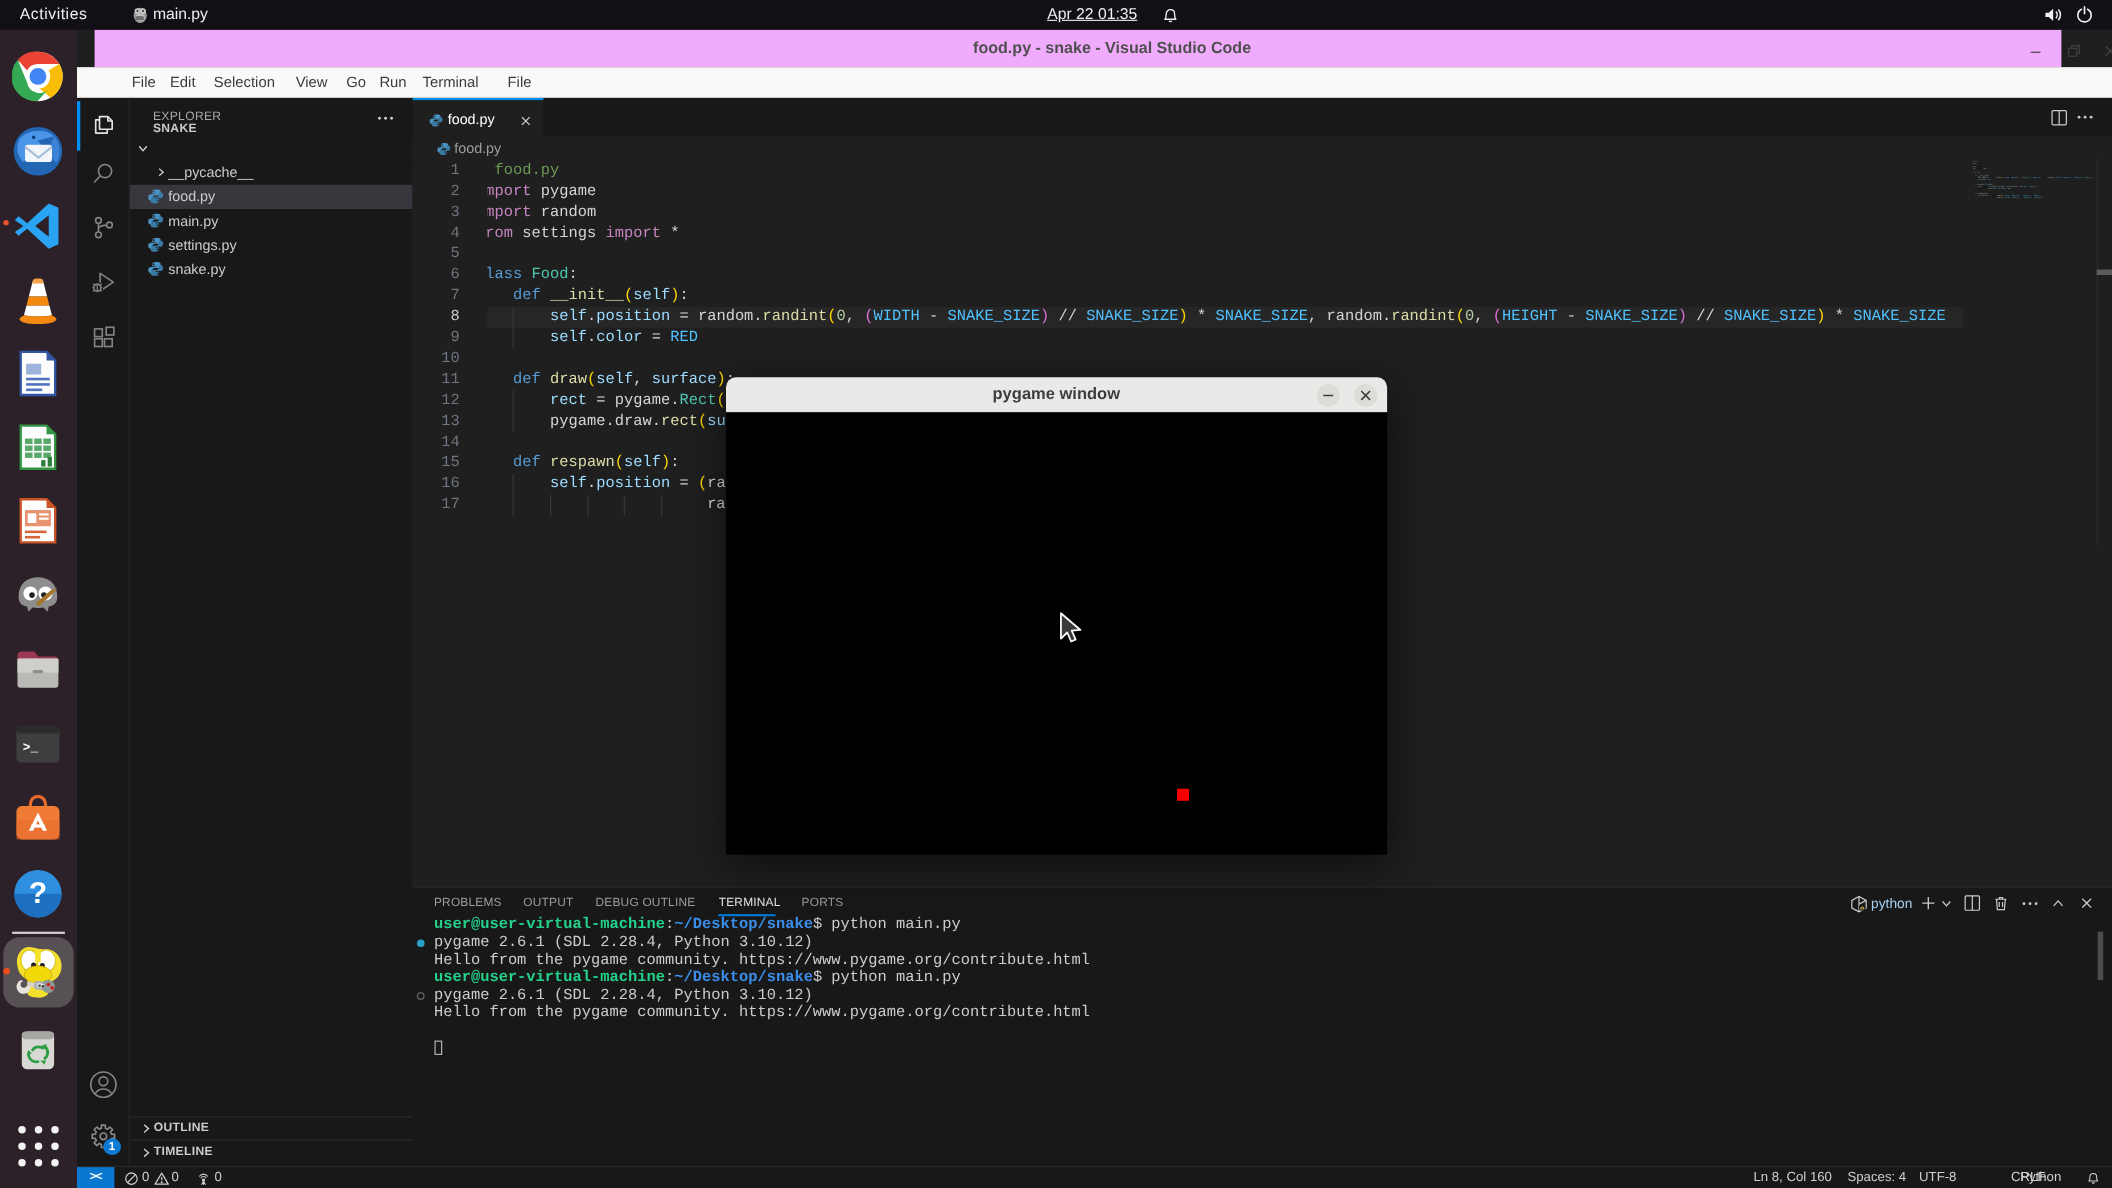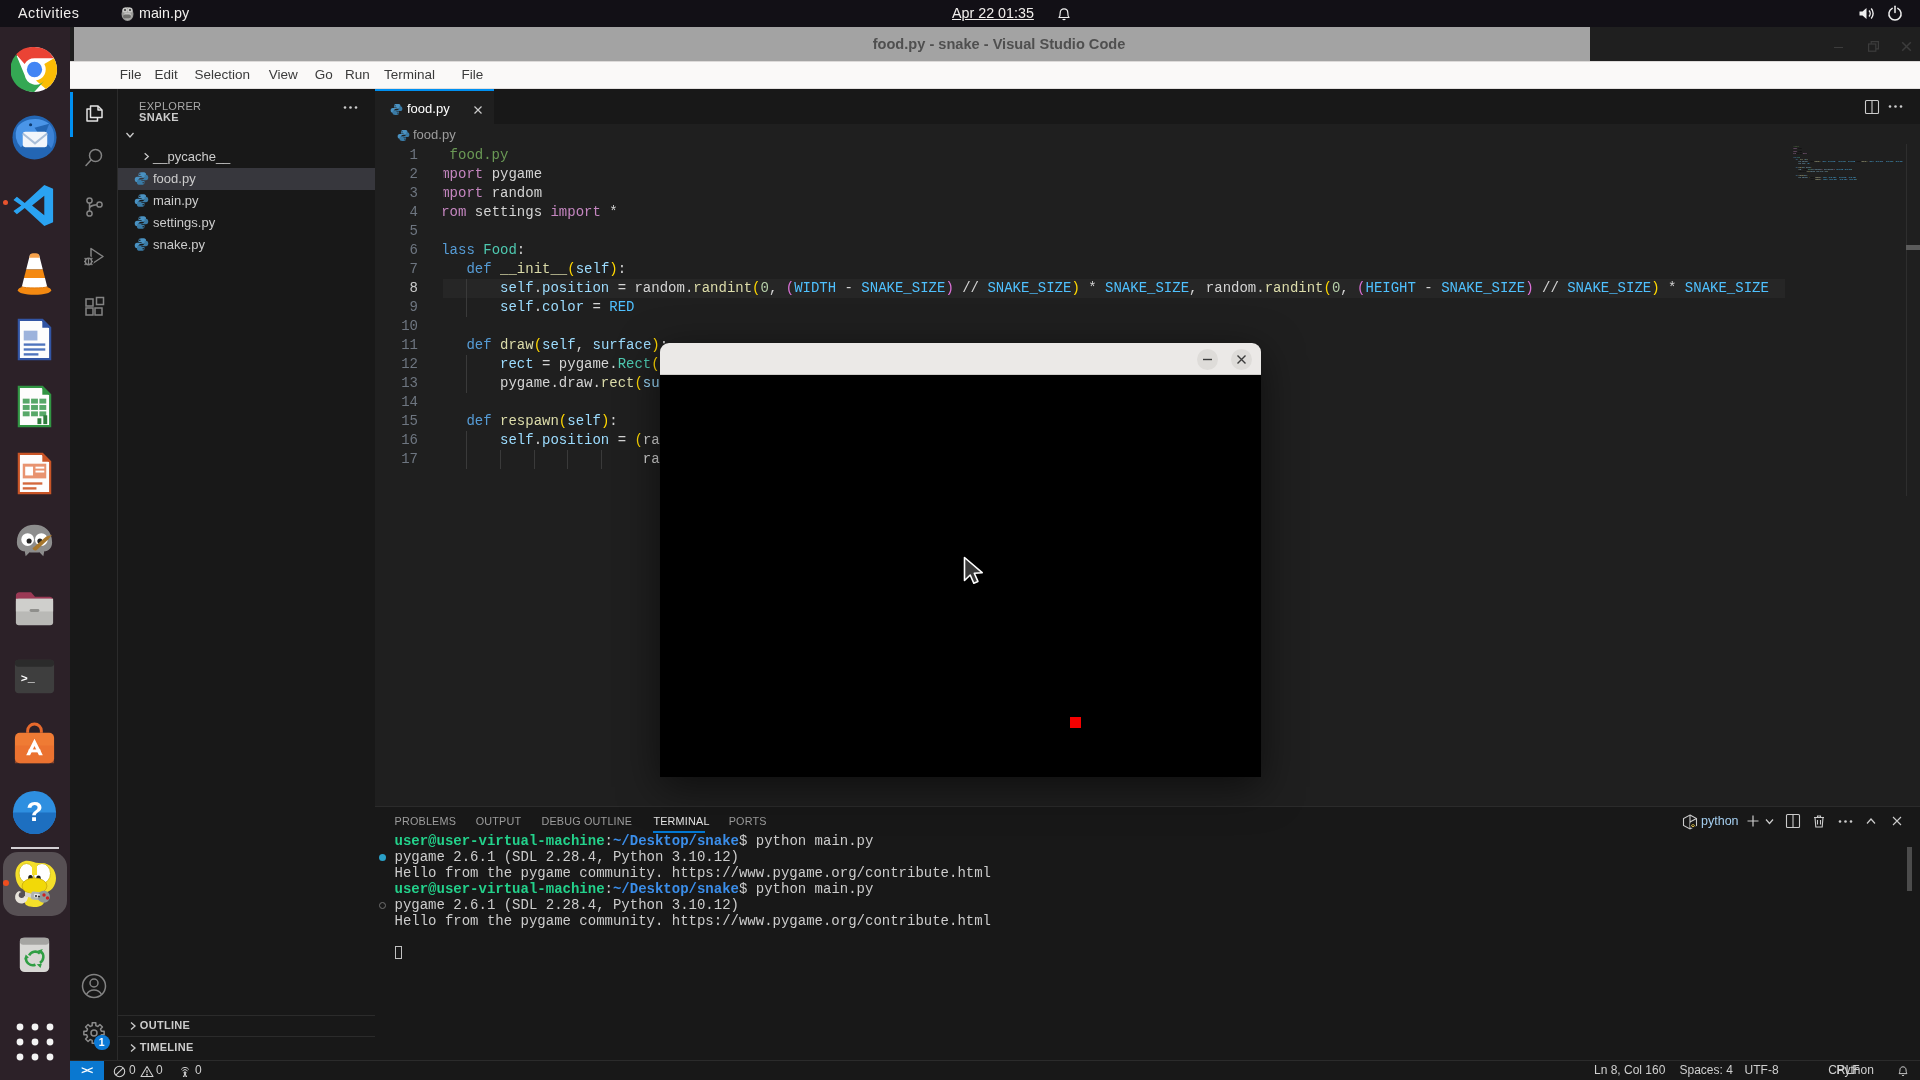--- a/index.html
+++ b/index.html
@@ -9,21 +9,21 @@
   #screen { position:relative; width:1920px; height:1080px; }
   
   #topbar { left:0; top:0; width:1920px; height:27px; background:#121016; color:#f0eeec; font-size:14.3px; z-index:50;}
   #topbar .it { position:absolute; top:0; height:40px; line-height:27px; }
   
   #dock { left:0; top:27px; width:70px; height:1053px; background:#2c2128; z-index:40; }
   .dicon { position:absolute; left:11px; width:47px; height:47px; }
   .rundot { position:absolute; left:3px; width:5px; height:5px; border-radius:50%; background:#e8542e; }
   
   #vscode { left:70px; top:27px; width:1850px; height:1053px; background:#1f1f1f; }
-  #titlebar { left:4px; top:0; width:1516px; height:34px; background:#a3a3a3; }
+  #titlebar { left:16px; top:0; width:1788px; height:34px; background:#f0abfc; }
   #titletext { width:1850px; text-align:center; top:9px; font-size:14.6px; font-weight:bold; color:#4f4f4f;}
   #menubar { left:0; top:34px; width:1850px; height:28px; background:#faf9f8; border-top:1px solid #dcdad9; border-bottom:1px solid #e2e0df; font-size:13.5px; color:#3b3b3b;}
   #menubar span { position:absolute; top:5px;padding-left:42px; }
   
   #activitybar { left:0; top:62px; width:48px; height:971px; background:#181818; border-right:1px solid #2b2b2b;}
   
   #sidebar { left:48px; top:62px; width:257px; height:971px; background:#181818; color:#cccccc; }
   
   #editor { left:305px; top:62px; width:1545px; height:717px; background:#1f1f1f; overflow:hidden;}
   #tabbar { left:0; top:0; width:1545px; height:35px; background:#181818; }
@@ -359,20 +359,21 @@
       <span class="sit" style="left:1723.2px;margin-left:35px;">CRLF</span>
       <span class="sit" style="left:1766.5px;">Python</span>
       <svg class="abs" style="left:1826px; top:3px;" width="14" height="14" viewBox="0 0 16 16" fill="none" stroke="#cfcfcf" stroke-width="1.1">
         <path d="M3.5 11 C3.5 11 4.5 10 4.5 6.8 C4.5 4.7 6 3.2 8 3.2 C10 3.2 11.5 4.7 11.5 6.8 C11.5 10 12.5 11 12.5 11 Z" stroke-linejoin="round"></path>
         <path d="M6.8 12.5 A1.3 1.3 0 0 0 9.2 12.5" fill="#cfcfcf"></path>
       </svg>
     </div>
 
     <div class="abs" id="pygwin">
       <div class="abs" id="pygtitle">
+        <div class="abs" style="width:601.5px; text-align:center; top:7px; font-size:15px; font-weight:bold; color:#3d3d3d;">pygame window</div>
         <div class="winbtn" style="left:537px;"><svg width="21" height="21" viewBox="0 0 21 21">
               <line x1="6" y1="10.5" x2="15" y2="10.5" stroke="#3c3c3c" stroke-width="1.4"></line>
             </svg></div>
         <div class="winbtn" style="left:571px;"><svg width="21" height="21" viewBox="0 0 21 21" stroke="#3c3c3c" stroke-width="1.4">
               <path d="M6.5 6.5 L14.5 14.5 M14.5 6.5 L6.5 14.5"></path>
             </svg></div>
       </div>
       <div class="abs" id="pygbody">
         <div class="abs" style="left:410.5px; top:342px; width:10.5px; height:10.5px; background:#f60000;"></div>
       </div>

